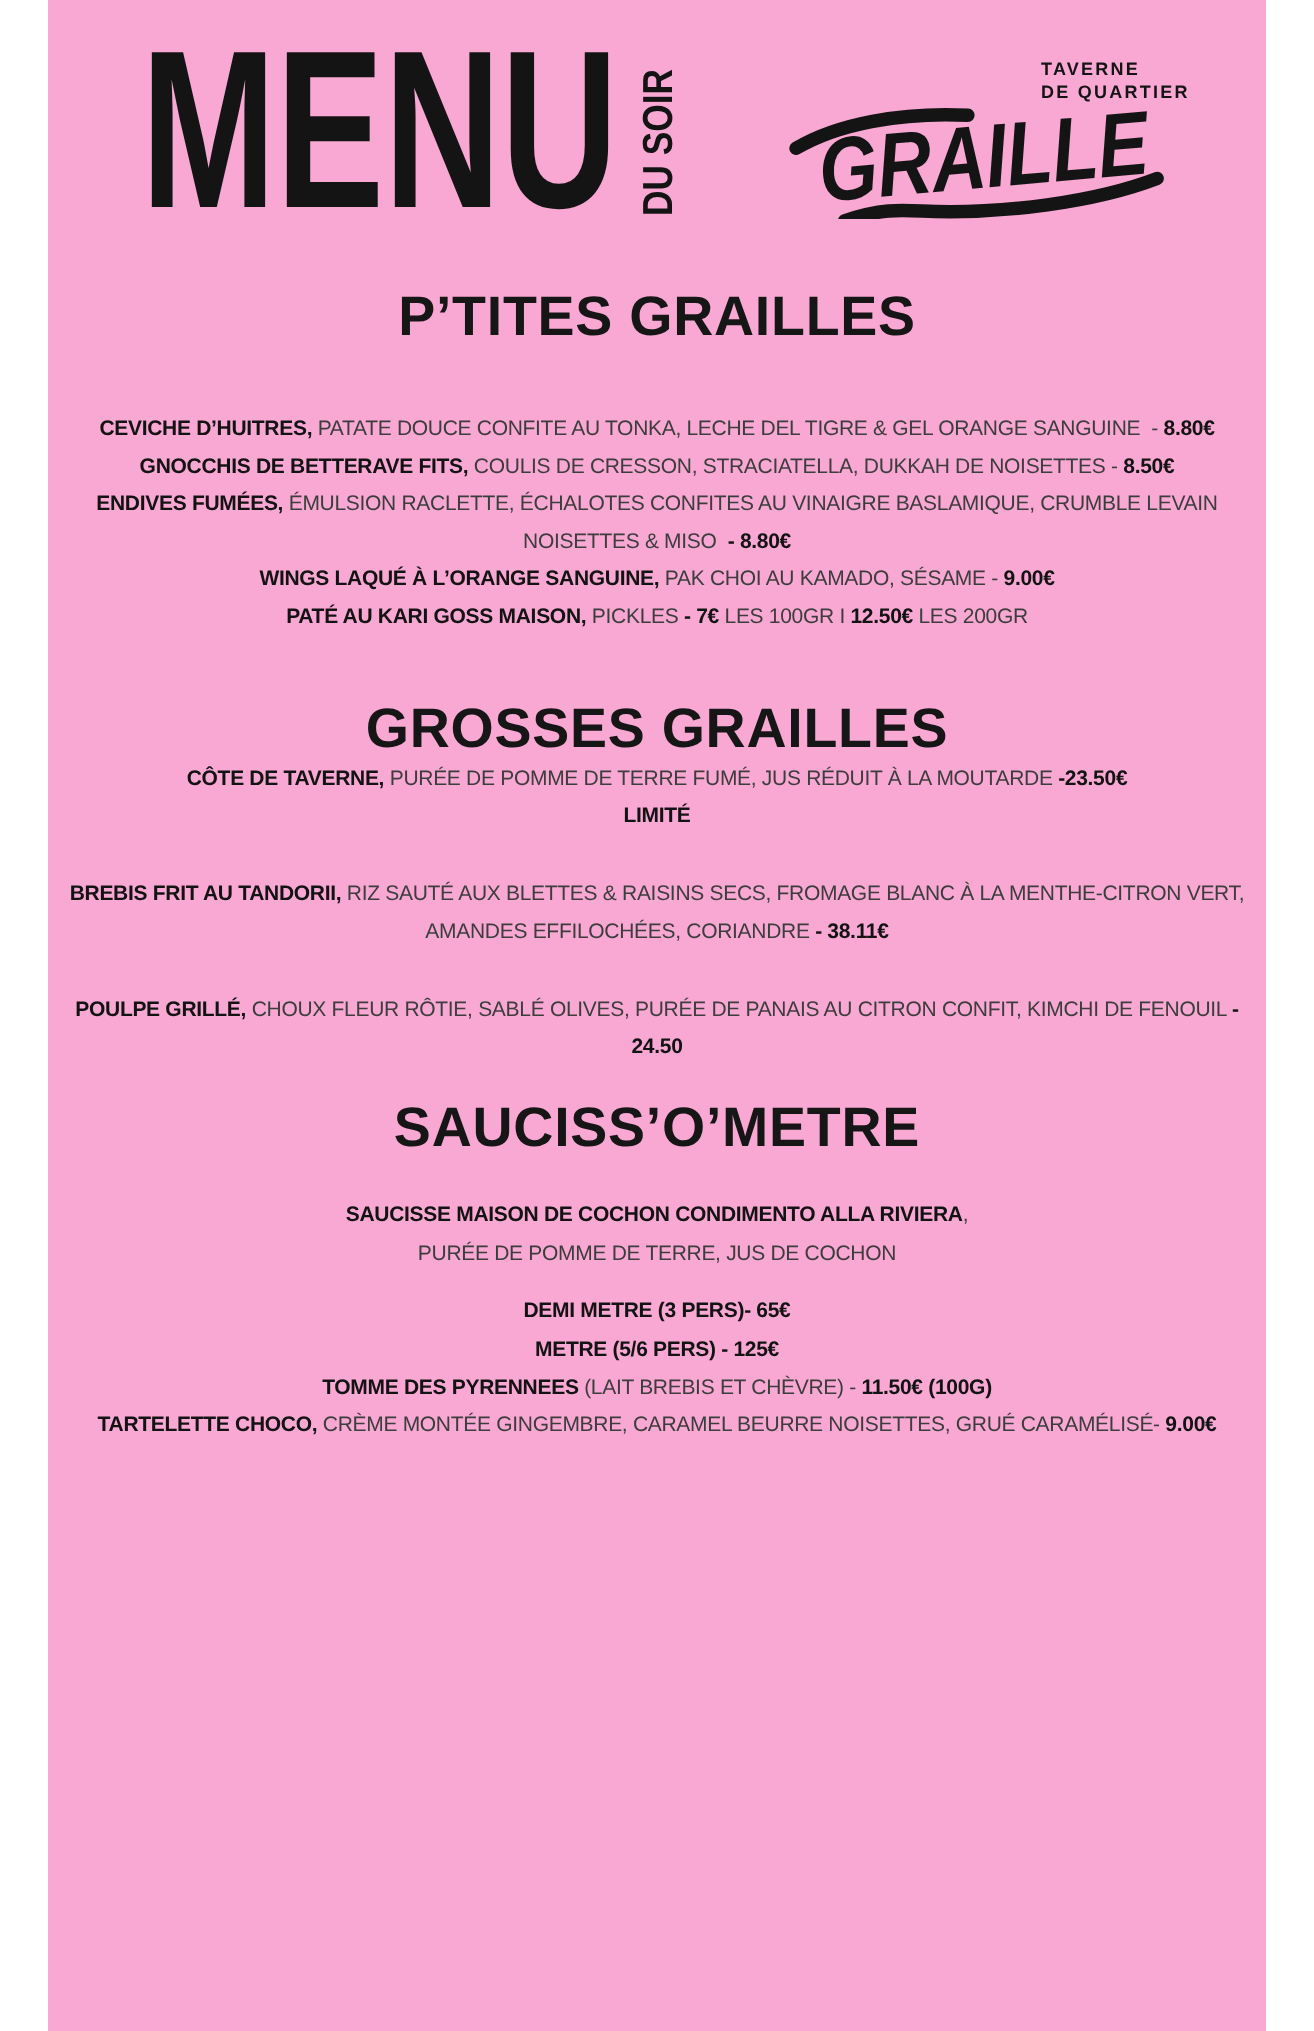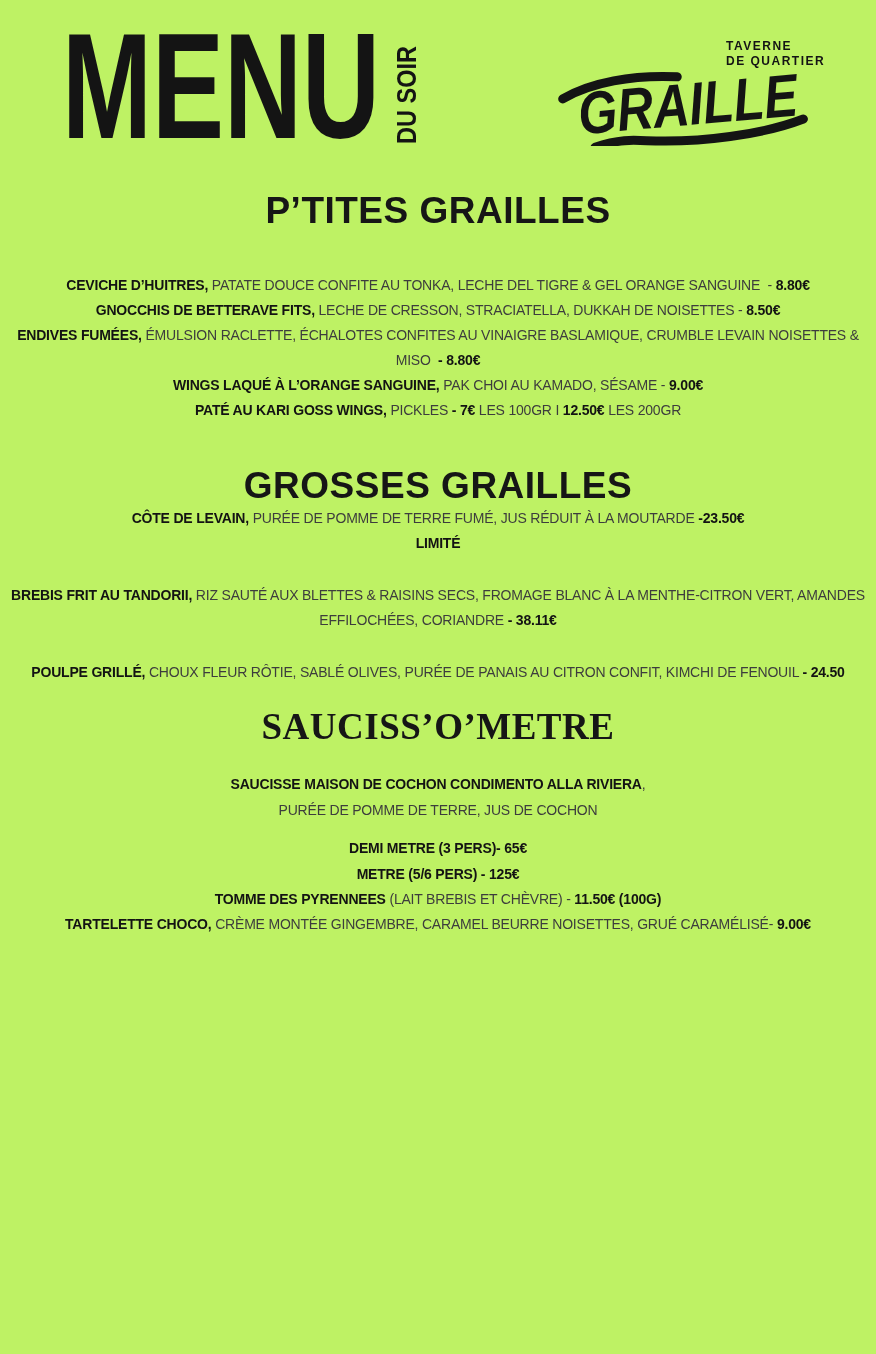--- a/index.html
+++ b/index.html
@@ -1,17 +1,17 @@
 <!DOCTYPE html>
 <html><head>
 <meta charset="utf-8">
 <style>
   html,body { margin:0; padding:0; background:#ffffff; }
   .page {
-    width:876px; height:1354px; margin:0 auto; background:#bef264;
+    width:812px; height:1354px; margin:0 auto; background:#f9a8d4;
     font-family:"Liberation Sans", sans-serif; color:#141414;
     overflow:hidden; position:relative;
   }
   
   .header { position:relative; height:158px; }
   .menu-logo { position:absolute; left:60px; top:26px; }
   .brand-logo { position:absolute; right:46px; top:28px; }
   
   #sections { padding:0 10px; text-align:center; }
   .section-title {
@@ -22,21 +22,21 @@
     margin:0; font-size:14px; line-height:25px; letter-spacing:-0.2px;
   }
   .run { white-space:pre-wrap; }
   .run.desc  { font-weight:400; color:#3d3d3d; }
   .run.dish, .run.price, .run.note, .run.option { font-weight:700; color:#131313; }
   
   .sec-0 .section-title { margin:34px 0 44px; }
   .sec-0 .menu-item { margin:0; }
   .sec-1 .section-title { margin:44px 0 2px;text-align:center; }
   .sec-1 .menu-item { margin:0 0 27px; }
-  .sec-2 .section-title { margin:-4px 0 26px;font-family:Liberation Serif, serif; }
+  .sec-2 .section-title { margin:-4px 0 26px; }
   .sec-2 .menu-item { margin:0; line-height:26px; }
   .sec-2 p.menu-item:first-of-type { margin-bottom:12px; }
   .sec-3 .section-title { margin:56px 0 16px; }
   .sec-3 .menu-item { margin:0; }
 </style>
 </head>
 <body>
 
 <div class="page">
 
@@ -56,28 +56,28 @@
         <path d="M34,111 C58,105 72,107 86,109 C140,116 202,113 244,101" fill="none" stroke="#141414" stroke-width="9" stroke-linecap="round"></path>
       </g>
     </svg>
 
   </div>
 
   <main id="sections">
       <section class="menu-section sec-0">
         <h2 class="section-title">P’TITES GRAILLES</h2>
         <p class="menu-item"><span class="run dish">CEVICHE D’HUITRES,</span><span class="run desc"> PATATE DOUCE CONFITE AU TONKA, LECHE DEL TIGRE &amp; GEL ORANGE SANGUINE  - </span><span class="run price">8.80€</span></p>
-        <p class="menu-item"><span class="run dish">GNOCCHIS DE BETTERAVE FITS,</span><span class="run desc"> LECHE DE CRESSON, STRACIATELLA, DUKKAH DE NOISETTES - </span><span class="run price">8.50€</span></p>
+        <p class="menu-item"><span class="run dish">GNOCCHIS DE BETTERAVE FITS,</span><span class="run desc"> COULIS DE CRESSON, STRACIATELLA, DUKKAH DE NOISETTES - </span><span class="run price">8.50€</span></p>
         <p class="menu-item"><span class="run dish">ENDIVES FUMÉES,</span><span class="run desc"> ÉMULSION RACLETTE, ÉCHALOTES CONFITES AU VINAIGRE BASLAMIQUE, CRUMBLE LEVAIN NOISETTES &amp; MISO  </span><span class="run price">- 8.80€</span></p>
         <p class="menu-item"><span class="run dish">WINGS LAQUÉ À L’ORANGE SANGUINE,</span><span class="run desc"> PAK CHOI AU KAMADO, SÉSAME - </span><span class="run price">9.00€</span></p>
-        <p class="menu-item"><span class="run dish">PATÉ AU KARI GOSS WINGS,</span><span class="run desc"> PICKLES </span><span class="run price">- 7€</span><span class="run desc"> LES 100GR I </span><span class="run price">12.50€</span><span class="run desc"> LES 200GR</span></p>
+        <p class="menu-item"><span class="run dish">PATÉ AU KARI GOSS MAISON,</span><span class="run desc"> PICKLES </span><span class="run price">- 7€</span><span class="run desc"> LES 100GR I </span><span class="run price">12.50€</span><span class="run desc"> LES 200GR</span></p>
       </section>
       <section class="menu-section sec-1">
         <h2 class="section-title">GROSSES GRAILLES</h2>
-        <p class="menu-item"><span class="run dish">CÔTE DE LEVAIN,</span><span class="run desc"> PURÉE DE POMME DE TERRE FUMÉ, JUS RÉDUIT À LA MOUTARDE </span><span class="run price">-23.50€</span><br><span class="run note">LIMITÉ</span></p>
+        <p class="menu-item"><span class="run dish">CÔTE DE TAVERNE,</span><span class="run desc"> PURÉE DE POMME DE TERRE FUMÉ, JUS RÉDUIT À LA MOUTARDE </span><span class="run price">-23.50€</span><br><span class="run note">LIMITÉ</span></p>
         <p class="menu-item"><span class="run dish">BREBIS FRIT AU TANDORII,</span><span class="run desc"> RIZ SAUTÉ AUX BLETTES &amp; RAISINS SECS, FROMAGE BLANC À LA MENTHE-CITRON VERT, AMANDES EFFILOCHÉES, CORIANDRE </span><span class="run price">- 38.11€</span></p>
         <p class="menu-item"><span class="run dish">POULPE GRILLÉ,</span><span class="run desc"> CHOUX FLEUR RÔTIE, SABLÉ OLIVES, PURÉE DE PANAIS AU CITRON CONFIT, KIMCHI DE FENOUIL </span><span class="run price">- 24.50</span></p>
       </section>
       <section class="menu-section sec-2">
         <h2 class="section-title">SAUCISS’O’METRE</h2>
         <p class="menu-item"><span class="run dish">SAUCISSE MAISON DE COCHON CONDIMENTO ALLA RIVIERA</span><span class="run desc">,</span><br><span class="run desc">PURÉE DE POMME DE TERRE, JUS DE COCHON</span></p>
         <p class="menu-item"><span class="run option">DEMI METRE (3 PERS)- 65€</span></p>
         <p class="menu-item"><span class="run option">METRE (5/6 PERS) - 125€</span></p>
       </section>
       <section class="menu-section sec-3">

